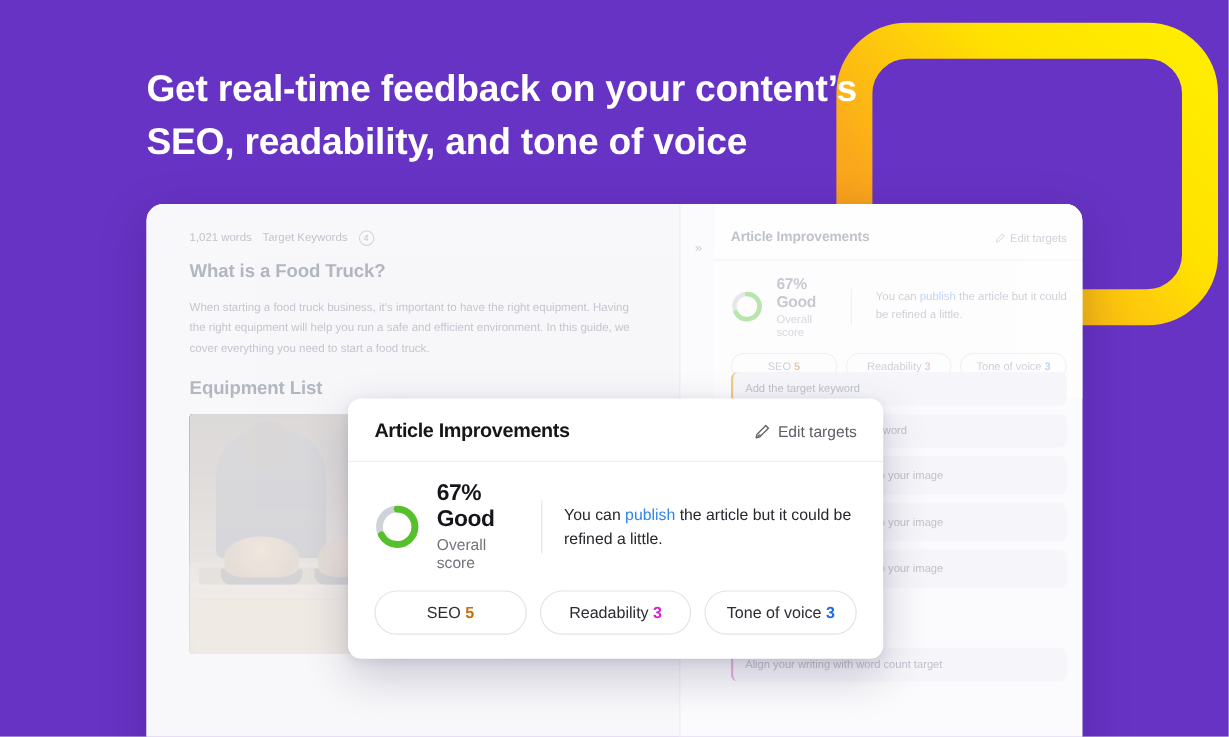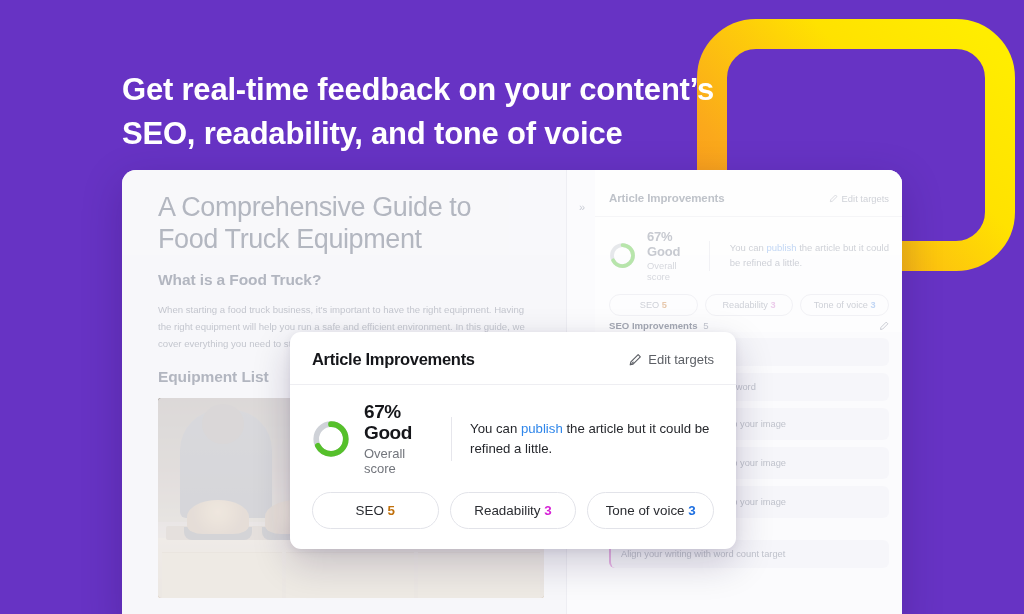--- a/index.html
+++ b/index.html
@@ -11,21 +11,21 @@
   #stage {
     position: relative;
     width: 1024px; height: 614px;
     background: #6733C4;
     overflow: hidden;
   }
 
   
   .headline {
     position: absolute;
-    left: 122px; top: 68px;
+    left: 122px; top: 52px;
     width: 700px;
     color: #ffffff;
     font-size: 31px;
     font-weight: bold;
     line-height: 1.42;
     letter-spacing: -0.2px;
     z-index: 6;
     white-space: pre-line;
   }
 
@@ -287,22 +287,25 @@
       <path d="M24 290 L24 60 A44 44 0 0 1 68 16 L268 16 A44 44 0 0 1 312 60 L312 194 A44 44 0 0 1 268 238 L196 238 L150 290" stroke="url(#bg1)" stroke-width="30" stroke-linecap="round" stroke-linejoin="round" fill="none"></path>
     </svg>
   </div>
 
   <h1 class="headline">Get real-time feedback on your content’s
 SEO, readability, and tone of voice</h1>
 
   <div class="app-window">
 
     <div class="editor">
-      <div class="doc-title">A Comprehensive Guide to
-Food Truck Equipment</div>
+      <div class="doc-meta">
+        <span>1,021 words</span>
+        <span>Target Keywords</span>
+        <span class="kw-badge">4</span>
+      </div>
       <div class="doc-h2">What is a Food Truck?</div>
       <div class="doc-p">When starting a food truck business, it's important to have the right equipment. Having the right equipment will help you run a safe and efficient environment. In this guide, we cover everything you need to start a food truck.</div>
       <div class="doc-h2b">Equipment List</div>
 
       <div class="doc-photo">
         <div class="ph-wall"></div>
         <div class="ph-person"></div>
         <div class="ph-head"></div>
         <div class="ph-counter"></div>
         <div class="ph-board"></div>
@@ -360,29 +363,20 @@
             <span class="n-read">3</span>
           </div>
           <div class="chip-sm">
             <span>Tone of voice</span>
             <span class="n-tone">3</span>
           </div>
         </div>
       </div>
 
       <div class="sect" style="top:140px">
-        <div class="sect-head">
-          <span class="lbl">
-            <span>SEO Improvements</span>
-            <span class="cnt">5</span>
-          </span>
-          <svg width="10" height="10" viewBox="0 0 16 16" fill="none">
-            <path d="M11.5 1.8l2.7 2.7-8.4 8.4-3.4.7.7-3.4 8.4-8.4z" stroke="#c2c5ce" stroke-width="1.4" stroke-linejoin="round"></path>
-          </svg>
-        </div>
         <div class="sug-row">
             <span>Add the target keyword</span>
           </div>
         <div class="sug-row">
             <span>Use more of your target keyword</span>
           </div>
         <div class="sug-row">
             <span class="sug-thumb"></span>
             <span>Add alt descriptions to your image</span>
           </div>

